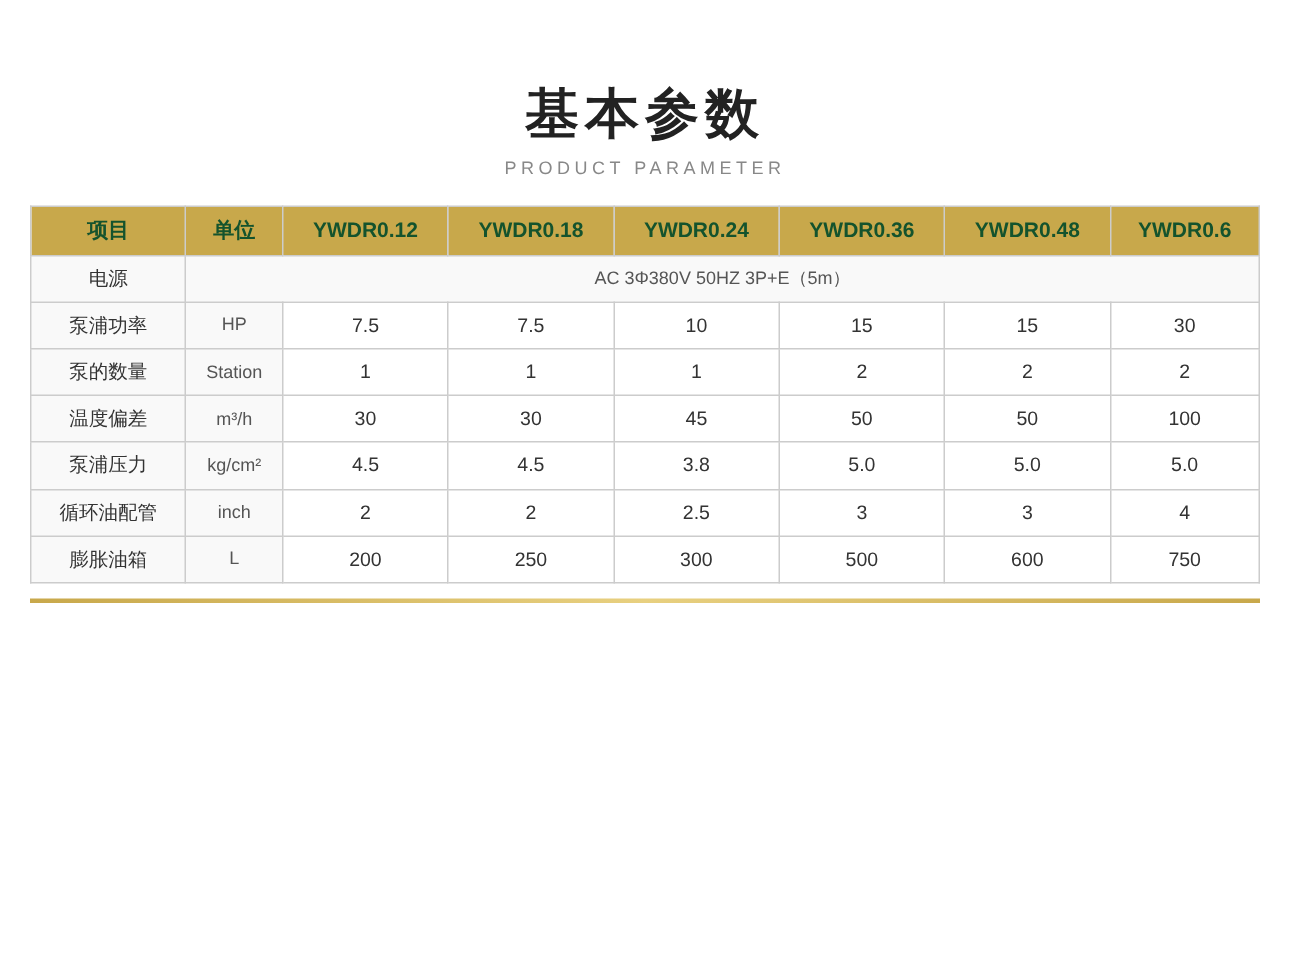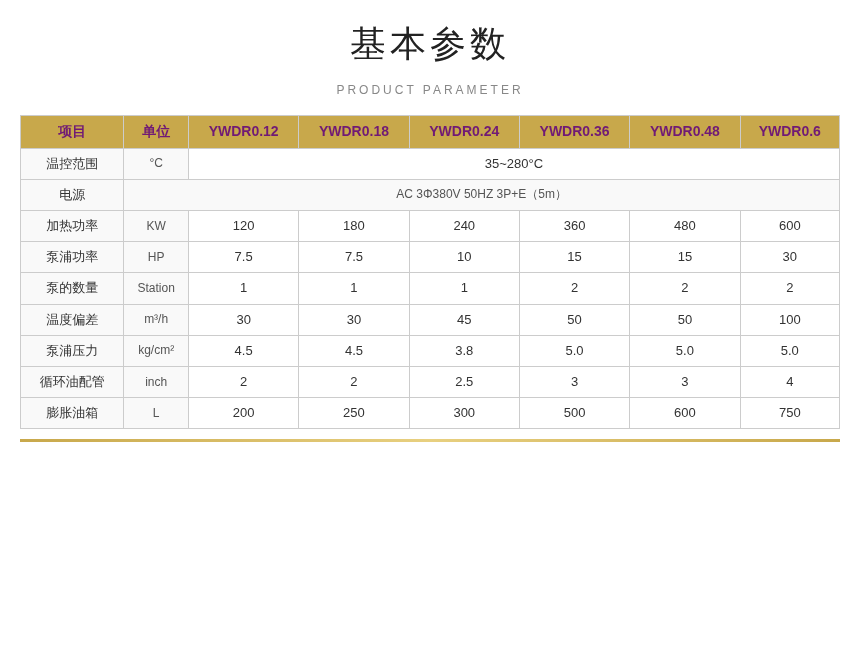--- a/index.html
+++ b/index.html
@@ -9,51 +9,51 @@
       width: 860px;
       min-height: 647px;
       display: flex;
       flex-direction: column;
       align-items: center;
       padding: 20px 20px 10px;
     }
 
     .page-title {
       font-size: 36px;
-      font-weight: normal;
+      font-weight: bold;
       color: #222;
       letter-spacing: 4px;
       margin-bottom: 4px;
+      margin-top: 32px;
     }
 
     .page-subtitle {
       font-size: 12px;
       color: #888;
       letter-spacing: 3px;
       margin-bottom: 18px;
-      margin-top: 10px;
     }
 
     .param-table {
       width: 820px;
       border-collapse: collapse;
       font-size: 13px;
     }
 
     .param-table th, .param-table td {
       border: 1px solid #ccc;
       text-align: center;
       padding: 6px 4px;
       line-height: 1.4;
     }
 
     
     .param-table thead tr th {
       background-color: #c8a84b;
-      color: #701a75;
+      color: #14532d;
       font-weight: bold;
       font-size: 14px;
     }
 
     
     .param-table tbody td:first-child {
       background-color: #f9f9f9;
       color: #333;
       font-weight: normal;
     }
@@ -97,38 +97,23 @@
         <th>单位</th>
         <th>YWDR0.12</th>
         <th>YWDR0.18</th>
         <th>YWDR0.24</th>
         <th>YWDR0.36</th>
         <th>YWDR0.48</th>
         <th>YWDR0.6</th>
       </tr>
   </thead>
   <tbody id="table-body">
-  <tr>
-        <td>温控范围</td>
-        <td>°C</td>
-        <td colspan="6" class="wide">35~280°C</td>
-      </tr>
       <tr>
         <td>电源</td>
         <td colspan="7" class="wide">AC 3Φ380V 50HZ 3P+E（5m）</td>
-      </tr>
-      <tr>
-        <td>加热功率</td>
-        <td>KW</td>
-        <td>120</td>
-        <td>180</td>
-        <td>240</td>
-        <td>360</td>
-        <td>480</td>
-        <td>600</td>
       </tr>
       <tr>
         <td>泵浦功率</td>
         <td>HP</td>
         <td>7.5</td>
         <td>7.5</td>
         <td>10</td>
         <td>15</td>
         <td>15</td>
         <td>30</td>

